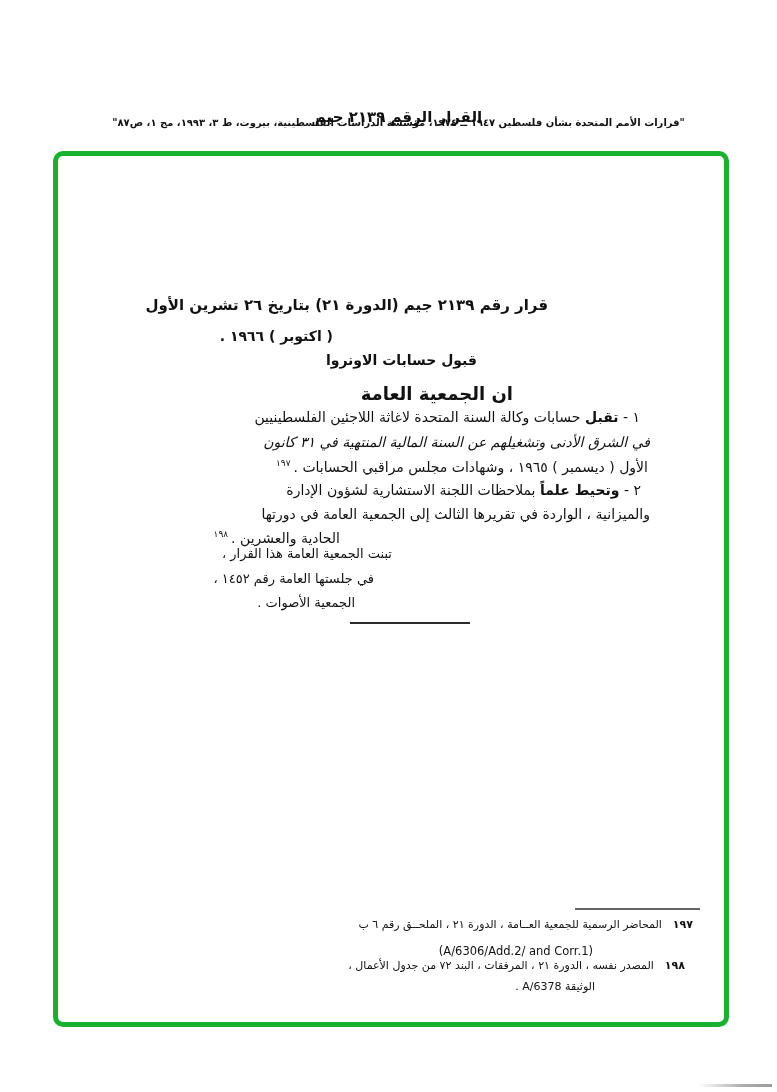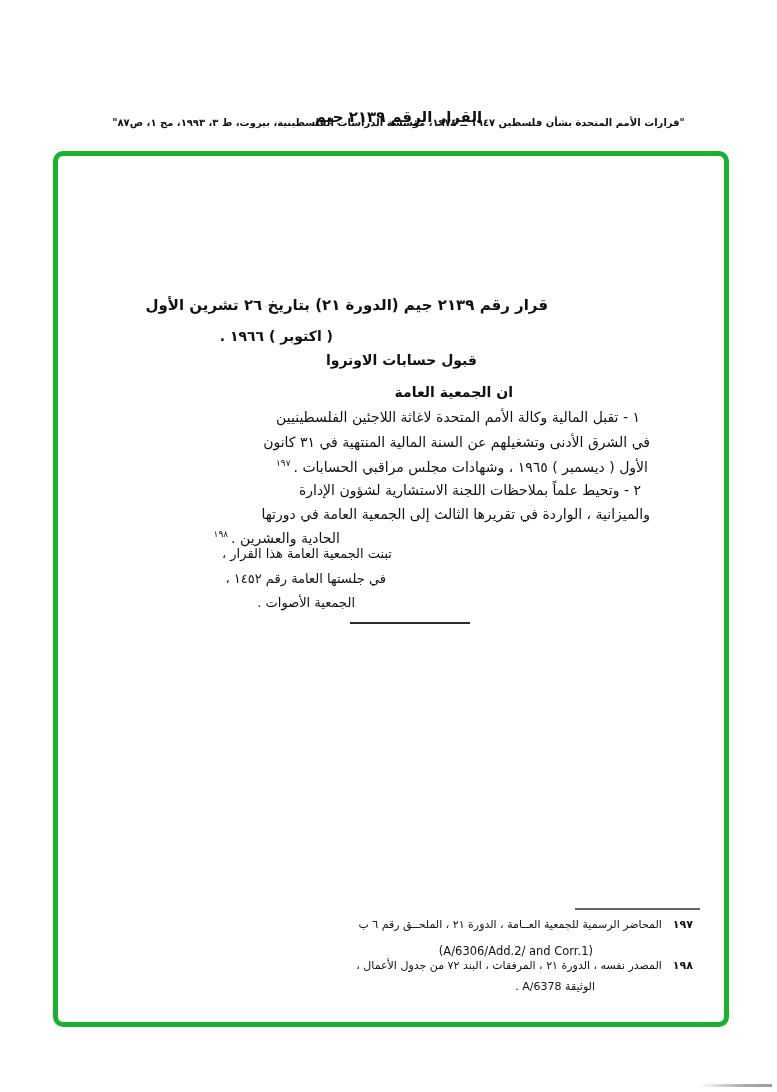--- a/index.html
+++ b/index.html
@@ -5,51 +5,51 @@
   html,body{margin:0;padding:0;}
   body{
     width:777px;height:1092px;background:#ffffff;
     font-family:"DejaVu Sans", sans-serif;
     color:#111;
     position:relative;
     overflow:hidden;
   }
   .abs{position:absolute;white-space:nowrap;line-height:1.15;}
   .ar{direction:rtl;unicode-bidi:plaintext;}
-  .bold{font-weight:400;margin-top:46px;}
+  .bold{font-weight:700;margin-top:46px;}
   .center{left:0;right:0;text-align:center;padding-left:20px;}
   .hdr-title{top:109px;font-size:15px;font-weight:700;}
   .hdr-source{top:117px;font-size:10px;font-weight:700;letter-spacing:0;}
   .frame{
     left:53px;top:151px;width:676px;height:876px;
     box-sizing:border-box;border:5px solid #19b22e;border-radius:10px;
     background:transparent;
   }
   .h-line1{top:297px;right:229px;font-size:15px;font-weight:700;}
   .h-line2{top:328px;right:444px;font-size:14px;font-weight:700;}
   .h-subject{top:352px;right:300px;font-size:14px;font-weight:700;}
-  .opening{top:384px;right:264px;font-size:14px;font-weight:700;}
+  .opening{top:384px;right:264px;font-size:18px;font-weight:700;}
   .body-line{font-size:14px;}
   .c1l1{top:409px;right:137px;}
-  .c1l2{top:434px;right:127px;}
+  .c1l2{top:434px;right:127px;font-style:italic;}
   .c1l3{top:458px;right:129px;}
   .c2l1{top:482px;right:136px;}
   .c2l2{top:506px;right:127px;}
   .c2l3{top:529px;right:437px;}
   sup.fnref{font-size:9px;vertical-align:super;margin-right:3px;font-weight:400;}
   .adopt{font-size:13px;}
   .a1{top:547px;right:385px;}
-  .a2{top:572px;right:391px;margin-left:48px;}
+  .a2{top:572px;right:403px;margin-left:48px;}
   .a3{top:596px;right:422px;}
   .rule-adopt{top:622px;left:350px;width:120px;height:2px;background:#2b2b2b;}
   .rule-foot{top:908px;left:575px;width:125px;height:2px;background:#4a4a4a;opacity:.85;}
   .fn-line{font-size:11px;}
   .fn1l1{top:919px;right:84px;text-align:center;}
   .fn1l2{top:945px;right:184px;direction:ltr;font-size:11.5px;}
-  .fn2l1{top:960px;right:84px;}
+  .fn2l1{top:960px;right:92px;}
   .fn2l2{top:981px;right:182px;}
   .fn-num{font-weight:700;margin-left:11px;}
   .smudge{
     top:1084px;left:698px;width:74px;height:3px;
     background:linear-gradient(to right, rgba(120,120,120,0) 0%, rgba(90,95,90,.5) 60%, rgba(70,75,70,.55) 100%);
   }
 </style>
 </head>
 <body style="color: rgb(17, 17, 17);">
 
@@ -57,21 +57,21 @@
 <div class="abs ar center hdr-source">"قرارات الأمم المتحدة بشأن فلسطين ١٩٤٧ ــ ١٩٧٤، مؤسسة الدراسات الفلسطينية، بيروت، ط ٣، ١٩٩٣، مج ١، ص٨٧"</div>
 
 <div class="abs frame" style="border-color: rgb(25, 178, 46);"></div>
 
 <div class="abs ar h-line1">قرار رقم ٢١٣٩ جيم (الدورة ٢١) بتاريخ ٢٦ تشرين الأول</div>
 <div class="abs ar h-line2">( اكتوبر ) ١٩٦٦ .</div>
 <div class="abs ar h-subject">قبول حسابات الاونروا</div>
 
 <div class="abs ar opening">ان الجمعية العامة</div>
 
-<div class="abs ar body-line c1l1"><span>١ - </span><span class="bold">تقبل</span><span> المالية وكالة الأمم المتحدة لاغاثة اللاجئين الفلسطينيين</span></div>
+<div class="abs ar body-line c1l1"><span>١ - </span><span class="bold">تقبل</span><span> حسابات وكالة السنة المتحدة لاغاثة اللاجئين الفلسطينيين</span></div>
 <div class="abs ar body-line c1l2">في الشرق الأدنى وتشغيلهم عن السنة المالية المنتهية في ٣١ كانون</div>
 <div class="abs ar body-line c1l3"><span>الأول ( ديسمبر ) ١٩٦٥ ، وشهادات مجلس مراقبي الحسابات .</span><sup class="fnref">١٩٧</sup></div>
 
 <div class="abs ar body-line c2l1"><span>٢ - </span><span class="bold">وتحيط علماً</span><span> بملاحظات اللجنة الاستشارية لشؤون الإدارة</span></div>
 <div class="abs ar body-line c2l2">والميزانية ، الواردة في تقريرها الثالث إلى الجمعية العامة في دورتها</div>
 <div class="abs ar body-line c2l3"><span>الحادية والعشرين .</span><sup class="fnref">١٩٨</sup></div>
 
 <div class="abs ar adopt a1">تبنت الجمعية العامة هذا القرار ،</div>
 <div class="abs ar adopt a2">في جلستها العامة رقم ١٤٥٢ ،</div>
 <div class="abs ar adopt a3">الجمعية الأصوات .</div>

